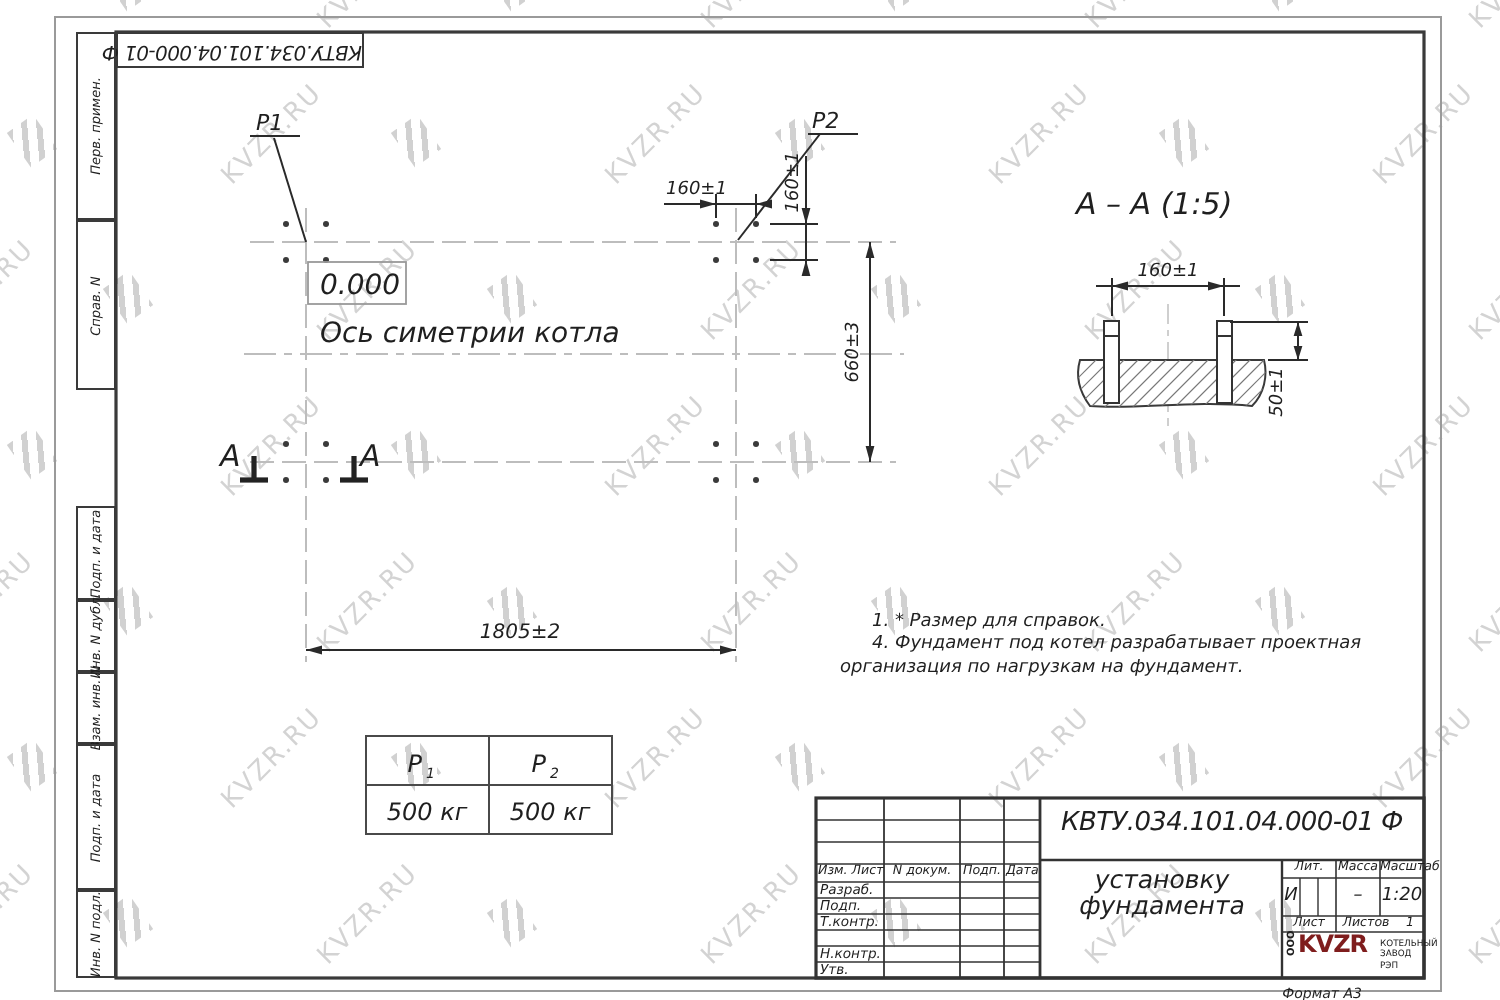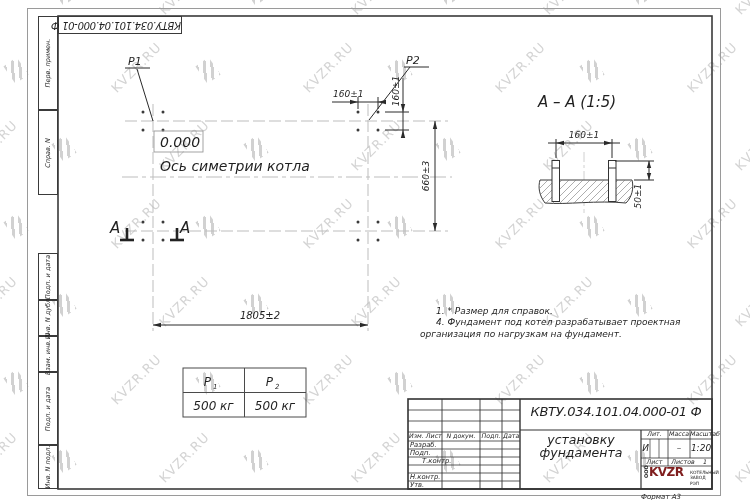--- a/index.html
+++ b/index.html
@@ -309,21 +309,21 @@
     <div>фундамента</div>
   </div>
 
   <div class="txt" style="left:409px;top:433px;width:33px;font-size:6.3px;">Изм. Лист</div>
   <div class="txt ctr" style="left:443px;top:433px;width:36px;font-size:6.3px;">N докум.</div>
   <div class="txt ctr" style="left:481px;top:433px;width:20px;font-size:6.3px;">Подп.</div>
   <div class="txt ctr" style="left:503px;top:433px;width:16px;font-size:6.3px;">Дата</div>
 
   <div class="txt" style="left:410px;top:442px;font-size:6.8px;">Разраб.</div>
   <div class="txt" style="left:410px;top:450px;font-size:6.8px;">Подп.</div>
-  <div class="txt" style="left:410px;top:458px;font-size:6.8px;margin-left:12px;">Т.контр.</div>
+  <div class="txt" style="left:410px;top:458px;font-size:6.8px;">Т.контр.</div>
   <div class="txt" style="left:410px;top:474px;font-size:6.8px;text-align:right;">Н.контр.</div>
   <div class="txt" style="left:410px;top:482px;font-size:6.8px;">Утв.</div>
 
   <div class="txt ctr" style="left:641px;top:431px;width:27px;font-size:6.3px;">Лит.</div>
   <div class="txt ctr" style="left:668px;top:431px;width:22px;font-size:6.3px;">Масса</div>
   <div class="txt ctr" style="left:690px;top:431px;width:22px;font-size:6.3px;">Масштаб</div>
   <div class="txt ctr" style="left:641px;top:444px;width:9px;font-size:9px;">И</div>
   <div class="txt ctr" style="left:668px;top:444px;width:22px;font-size:9px;">–</div>
   <div class="txt ctr" style="left:690px;top:444px;width:22px;font-size:9px;">1:20</div>
 

